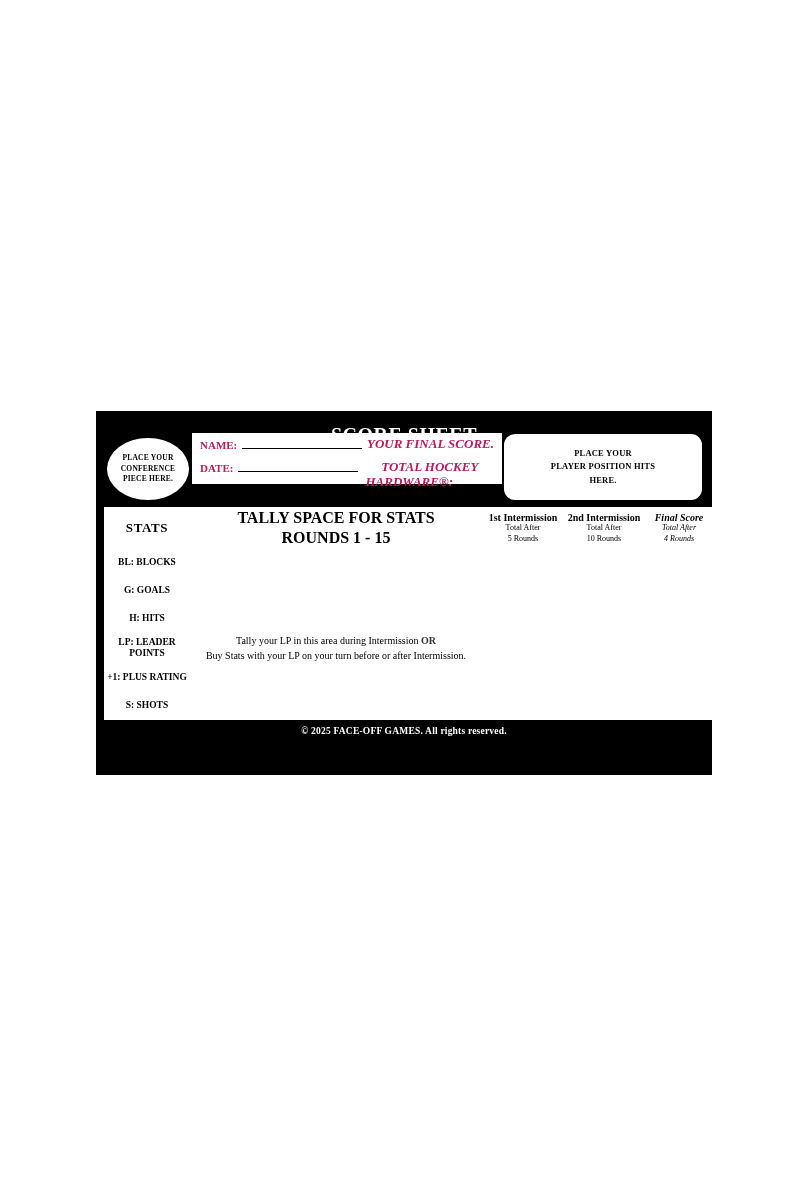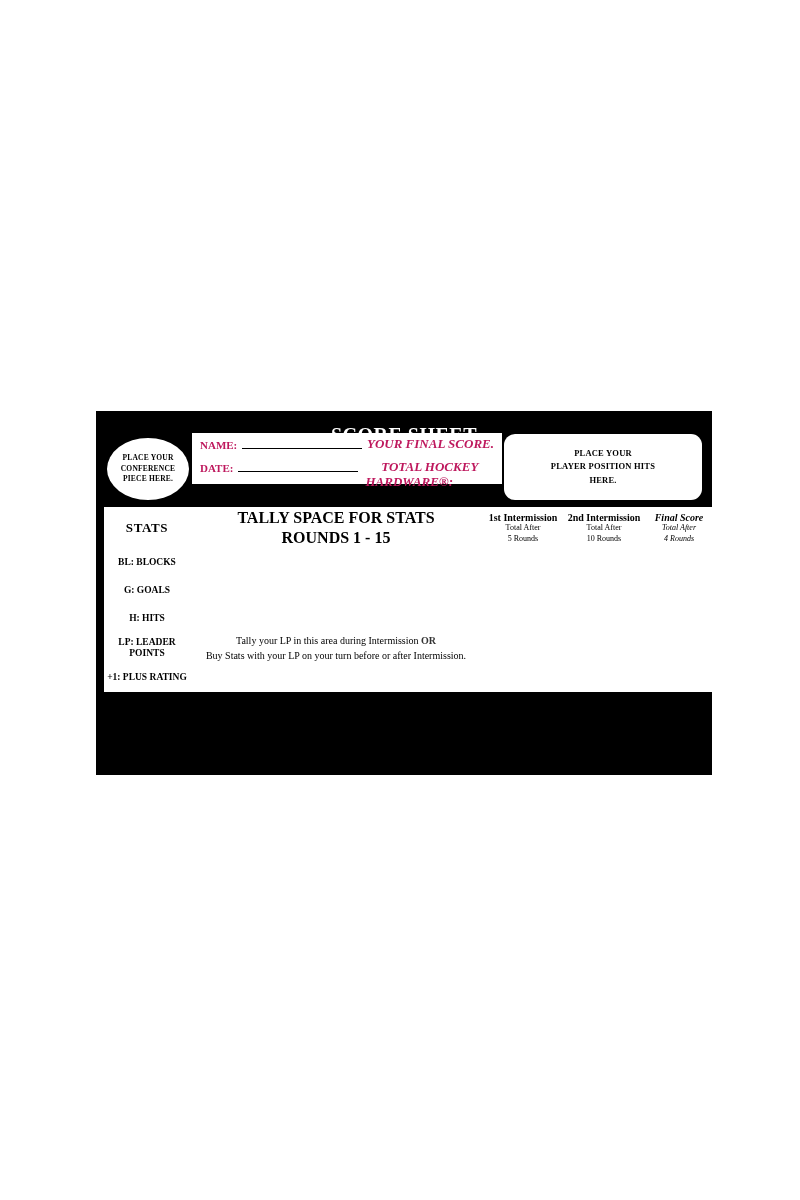--- a/index.html
+++ b/index.html
@@ -299,17 +299,25 @@
       </tr>
 
       <tr>
         <td class="row-label">+1: PLUS RATING</td>
         <td class="tally-cell"></td>
         <td class="blank-cell"></td>
         <td class="blank-cell"></td>
         <td class="blank-cell"></td>
       </tr>
 
+      <tr>
+        <td class="row-label">S:  SHOTS</td>
+        <td class="tally-cell"></td>
+        <td class="blank-cell"></td>
+        <td class="blank-cell"></td>
+        <td class="blank-cell"></td>
+      </tr>
 
     </tbody>
   </table>
 
+  <div class="footer">© 2025 FACE-OFF GAMES. All rights reserved.</div>
 </div>
 
 </body></html>

